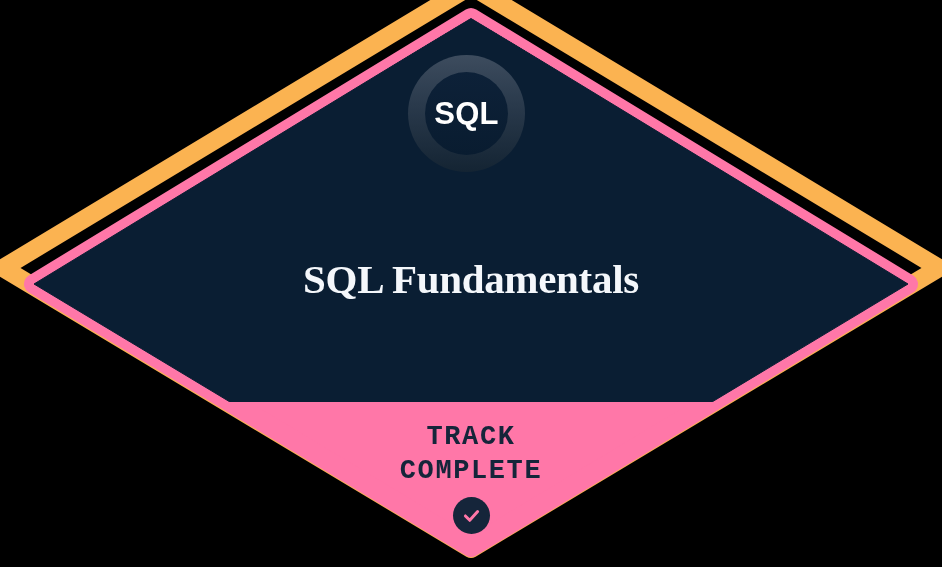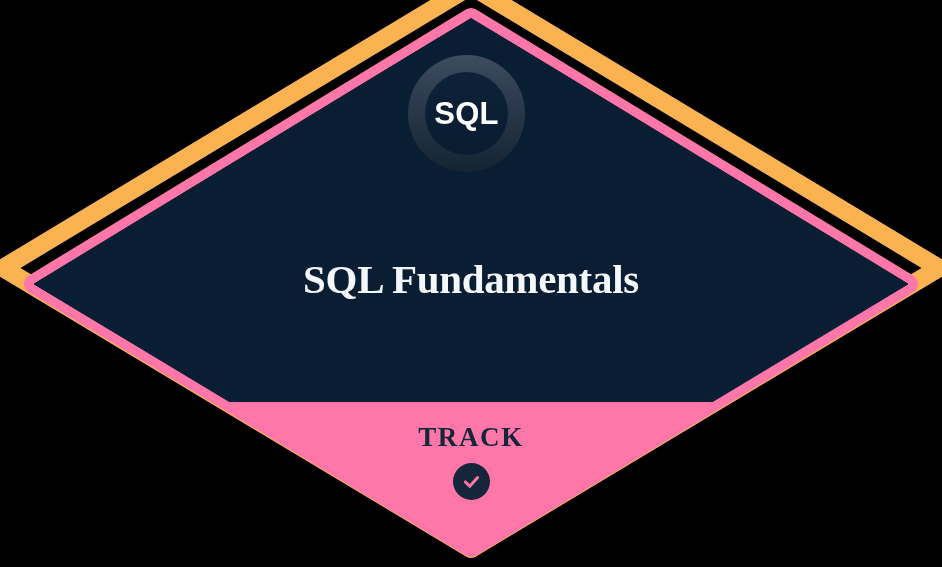--- a/index.html
+++ b/index.html
@@ -92,21 +92,21 @@
     width: 942px;
     text-align: center;
   }
   .status-line {
     display: block;
     color: #15253a;
     font-size: 27px;
     font-weight: bold;
     letter-spacing: 1.6px;
     line-height: 34px;
-    font-family: Liberation Serif, serif;
+    font-family: Liberation Mono, monospace;
   }
   #status-check-badge {
     margin: 9px auto 0 auto;
     width: 37px;
     height: 37px;
     border-radius: 50%;
     background: #15253a;
     display: flex;
     align-items: center;
     justify-content: center;
@@ -140,20 +140,21 @@
     <div id="track-icon-badge">
       <div id="track-icon-inner">
         <span id="track-icon-label">SQL</span>
       </div>
     </div>
 
     <div id="track-title">SQL Fundamentals</div>
 
     <div id="track-status-block">
       <span class="status-line">TRACK</span>
+      <span class="status-line">COMPLETE</span>
       <div id="status-check-badge">
         <svg width="21" height="21" viewBox="0 0 24 24" aria-hidden="true">
           <path d="M5 12.5 L10 17.5 L19 7.5" fill="none" stroke="#ff77a8" stroke-width="3.4" stroke-linecap="round" stroke-linejoin="round"></path>
         </svg>
       </div>
     </div>
 
   </div>
 </div>
 

